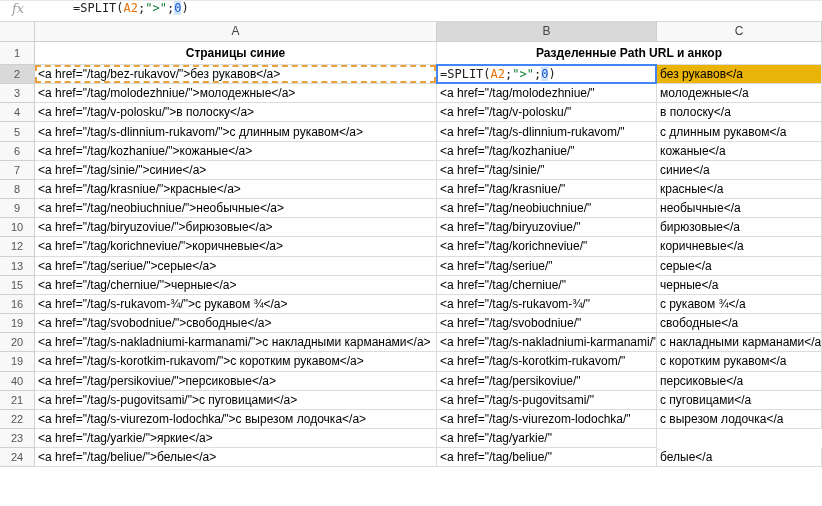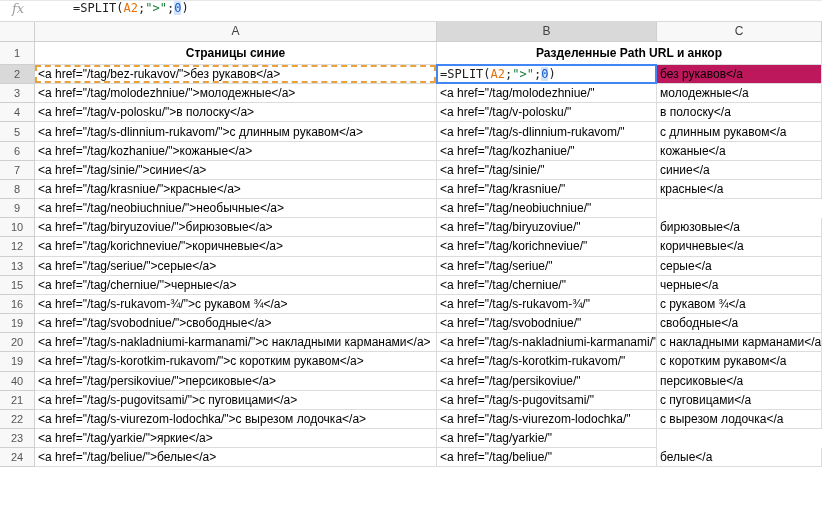--- a/index.html
+++ b/index.html
@@ -67,21 +67,21 @@
   
   .cell.edit {
     font-family: "DejaVu Sans Mono", monospace; background: #fff; z-index: 2;
     overflow: visible;
   }
   .cell.edit::after {
     content: ""; position: absolute; inset: -1px;
     border: 2px solid #4285f4; pointer-events: none;
   }
   
-  .cell.spill { background: #be185d; }
+  .cell.spill { background: #eab308; }
 
   .seg { white-space: pre; }
 </style>
 </head>
 <body>
 
 <div>
 
   <div class="formula-bar">
     <div class="fx">fx</div>
@@ -149,20 +149,21 @@
       <div class="r">
         <div class="rh">8</div>
         <div class="cell w-a">&lt;a href="/tag/krasniue/"&gt;красные&lt;/a&gt;</div>
         <div class="cell w-b">&lt;a href="/tag/krasniue/"</div>
         <div class="cell w-c">красные&lt;/a</div>
       </div>
       <div class="r">
         <div class="rh">9</div>
         <div class="cell w-a">&lt;a href="/tag/neobiuchniue/"&gt;необычные&lt;/a&gt;</div>
         <div class="cell w-b">&lt;a href="/tag/neobiuchniue/"</div>
+        <div class="cell w-c">необычные&lt;/a</div>
       </div>
       <div class="r">
         <div class="rh">10</div>
         <div class="cell w-a">&lt;a href="/tag/biryuzoviue/"&gt;бирюзовые&lt;/a&gt;</div>
         <div class="cell w-b">&lt;a href="/tag/biryuzoviue/"</div>
         <div class="cell w-c">бирюзовые&lt;/a</div>
       </div>
       <div class="r">
         <div class="rh">12</div>
         <div class="cell w-a">&lt;a href="/tag/korichneviue/"&gt;коричневые&lt;/a&gt;</div>

